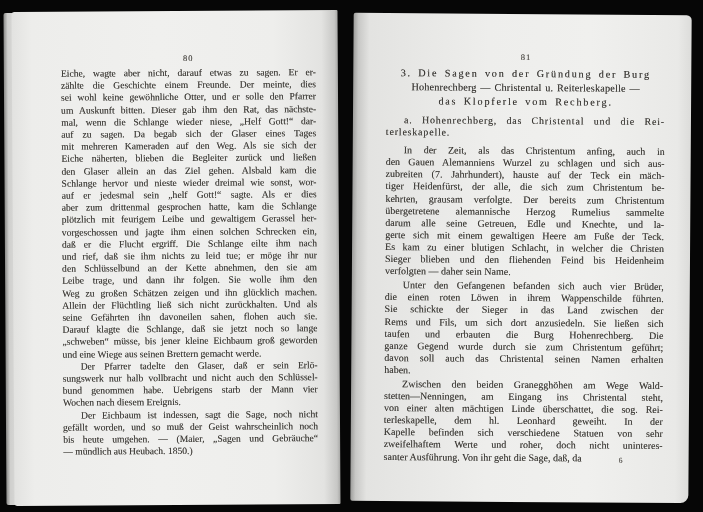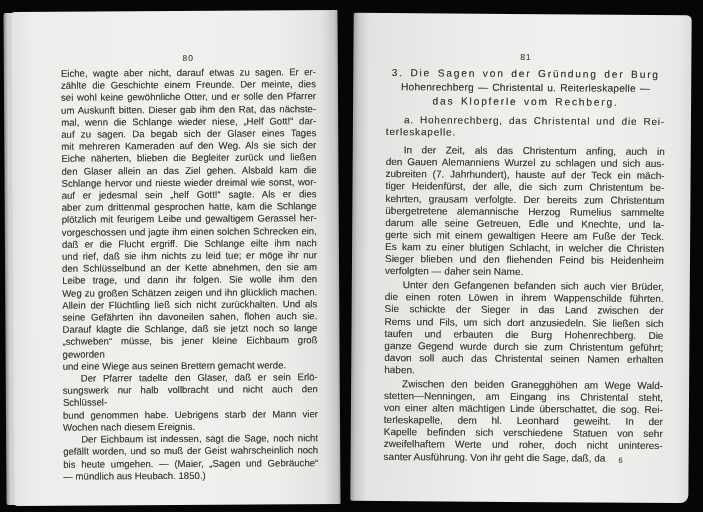--- a/index.html
+++ b/index.html
@@ -7,21 +7,21 @@
     padding: 0;
     width: 703px;
     height: 512px;
     overflow: hidden;
     background: #060606;
   }
   .book {
     position: relative;
     width: 703px;
     height: 512px;
-    font-family: Liberation Sans, sans-serif;
+    font-family: Liberation Serif, serif;
   }
   .underpage {
     position: absolute;
     left: 5px;
     top: 13px;
     width: 14px;
     height: 492px;
     background: linear-gradient(to right, #8a8a88 0px, #cfcfcd 4px, #dededc 100%);
     transform: rotate(-0.35deg);
     border-radius: 2px 0 0 2px;

